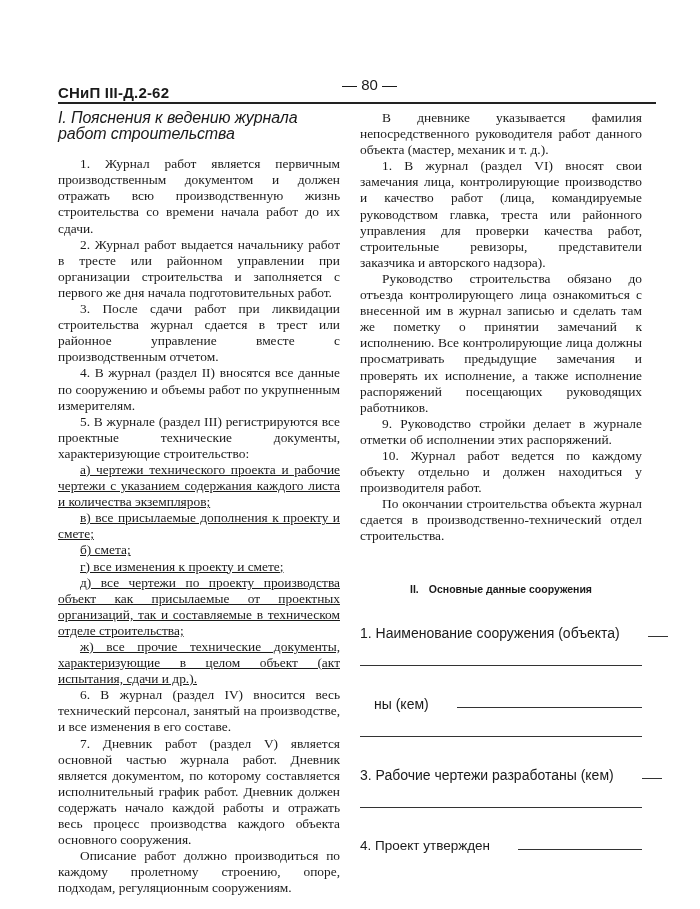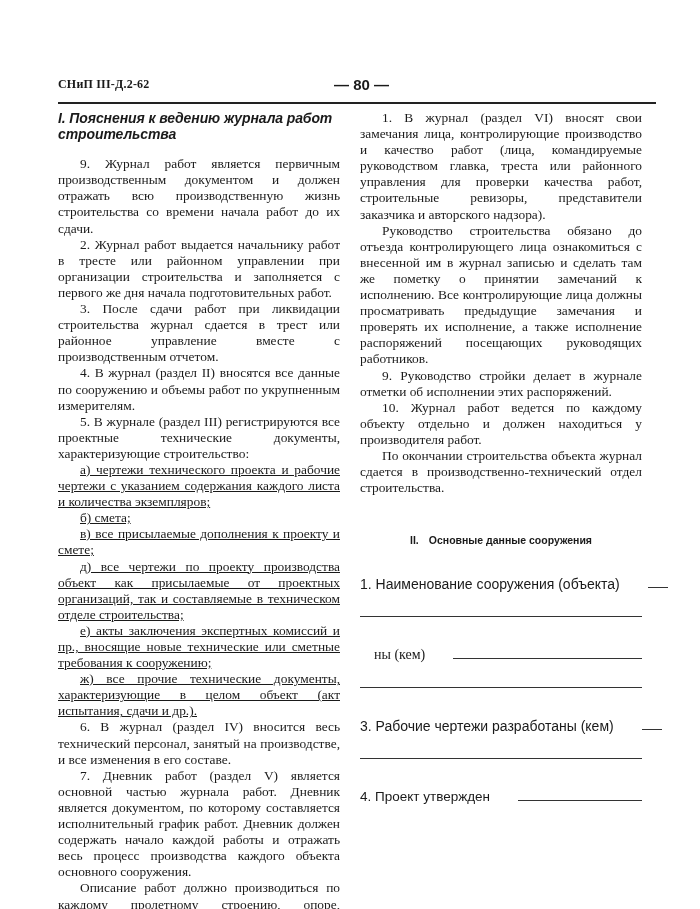--- a/index.html
+++ b/index.html
@@ -1,71 +1,72 @@
 <!DOCTYPE html>
 <html><head>
   <meta charset="utf-8">
   <style>
     html, body { margin: 0; padding: 0; background: #ffffff; }
     body { width: 700px; height: 909px; position: relative; overflow: hidden;
            font-family: "Liberation Serif", serif; color: #1a1a1a; }
     .header { position: absolute; left: 58px; top: 76px; width: 600px; height: 24px; }
-    .header .code { position: absolute; left: 0; top: 1px; font-family: Liberation Serif, serif;
-                    font-weight: bold; font-size: 12px; letter-spacing: 0.2px; }
-    .header .pageno { position: absolute; left: 276px; top: 0; font-family: "Liberation Sans", sans-serif;
-                      font-weight: bold; font-size: 15px; }
+    .header .code { position: absolute; left: 0; top: 8px; font-family: Liberation Sans, sans-serif;
+                    font-weight: bold; font-size: 15px; letter-spacing: 0.2px; }
+    .header .pageno { position: absolute; left: 284px; top: 0; font-family: "Liberation Sans", sans-serif;
+                      font-weight: normal; font-size: 15px; }
     .rule { position: absolute; left: 58px; top: 102px; width: 598px; height: 0;
             border-top: 2px solid #222; }
     .col { position: absolute; top: 110px; font-size: 13.4px; line-height: 16.1px; text-align: justify; }
     .col.left { left: 58px; width: 282px; }
     .col.right { left: 360px; width: 282px; }
-    .sec-title { font-family: "Liberation Sans", sans-serif; font-style: italic; font-weight: bold;
-                 font-size: 14px; margin: 0 0 14px 0; text-align: left; letter-spacing: -0.1px; }
+    .sec-title { font-family: "Liberation Sans", sans-serif; font-style: italic; font-weight: normal;
+                 font-size: 16px; margin: 0 0 14px 0; text-align: left; letter-spacing: -0.1px; }
     .para { margin: 0; text-indent: 22px; }
     .para.sub { text-indent: 22px; text-decoration: underline; }
     .sec2-title { font-family: "Liberation Sans", sans-serif; font-weight: bold; font-size: 10.5px;
                   text-align: center; margin: 36px 0 22px 0; }
     .sec2-title .num { margin-right: 10px; }
     .form-line { display: flex; align-items: flex-end; font-family: "Liberation Sans", sans-serif;
                  font-size: 14px; height: 22px; margin: 0 0 24px 0; text-align: left; gap: 24px; }
-    .form-line.indent { padding-left: 14px; font-family: Liberation Serif, serif; }
+    .form-line.indent { padding-left: 14px; }
     .form-line .label { white-space: nowrap; }
     .form-line .blank { flex: 1; border-bottom: 1px solid #333; margin-left: 4px; margin-bottom: 4px; min-width: 20px; }
     .blank-full { border-bottom: 1px solid #333; height: 0; margin: 0 0 24px 0; width: 100%; }
     .form-line.bold .label { font-weight: normal; font-size: 13.5px; }
   </style>
 </head>
 <body>
 
 <div class="header">
   <span class="code">СНиП III-Д.2-62</span>
   <span class="pageno">— 80 —</span>
 </div>
 <div class="rule"></div>
 
 <div class="col left">
   <p class="sec-title">I. Пояснения к ведению журнала работ строительства</p>
-  <p class="para">9. Журнал работ является первичным производственным документом и должен отражать всю производственную жизнь строительства со времени начала работ до их сдачи.</p>
+  <p class="para">1. Журнал работ является первичным производственным документом и должен отражать всю производственную жизнь строительства со времени начала работ до их сдачи.</p>
   <p class="para">2. Журнал работ выдается начальнику работ в тресте или районном управлении при организации строительства и заполняется с первого же дня начала подготовительных работ.</p>
   <p class="para">3. После сдачи работ при ликвидации строительства журнал сдается в трест или районное управление вместе с производственным отчетом.</p>
   <p class="para">4. В журнал (раздел II) вносятся все данные по сооружению и объемы работ по укрупненным измерителям.</p>
   <p class="para">5. В журнале (раздел III) регистрируются все проектные технические документы, характеризующие строительство:</p>
   <p class="para sub">а) чертежи технического проекта и рабочие чертежи с указанием содержания каждого листа и количества экземпляров;</p>
+  <p class="para sub">в) все присылаемые дополнения к проекту и смете;</p>
   <p class="para sub">б) смета;</p>
-  <p class="para sub">в) все присылаемые дополнения к проекту и смете;</p>
+  <p class="para sub">г) все изменения к проекту и смете;</p>
   <p class="para sub">д) все чертежи по проекту производства объект как присылаемые от проектных организаций, так и составляемые в техническом отделе строительства;</p>
-  <p class="para sub">е) акты заключения экспертных комиссий и пр., вносящие новые технические или сметные требования к сооружению;</p>
   <p class="para sub">ж) все прочие технические документы, характеризующие в целом объект (акт испытания, сдачи и др.).</p>
   <p class="para">6. В журнал (раздел IV) вносится весь технический персонал, занятый на производстве, и все изменения в его составе.</p>
   <p class="para">7. Дневник работ (раздел V) является основной частью журнала работ. Дневник является документом, по которому составляется исполнительный график работ. Дневник должен содержать начало каждой работы и отражать весь процесс производства каждого объекта основного сооружения.</p>
   <p class="para">Описание работ должно производиться по каждому пролетному строению, опоре, подходам, регуляционным сооружениям.</p>
 
 </div>
 
 <div class="col right">
+  <p class="para">В дневнике указывается фамилия непосредственного руководителя работ данного объекта (мастер, механик и т. д.).</p>
   <p class="para">1. В журнал (раздел VI) вносят свои замечания лица, контролирующие производство и качество работ (лица, командируемые руководством главка, треста или районного управления для проверки качества работ, строительные ревизоры, представители заказчика и авторского надзора).</p>
   <p class="para">Руководство строительства обязано до отъезда контролирующего лица ознакомиться с внесенной им в журнал записью и сделать там же пометку о принятии замечаний к исполнению. Все контролирующие лица должны просматривать предыдущие замечания и проверять их исполнение, а также исполнение распоряжений посещающих руководящих работников.</p>
   <p class="para">9. Руководство стройки делает в журнале отметки об исполнении этих распоряжений.</p>
   <p class="para">10. Журнал работ ведется по каждому объекту отдельно и должен находиться у производителя работ.</p>
   <p class="para">По окончании строительства объекта журнал сдается в производственно-технический отдел строительства.</p>
 
   <p class="sec2-title"><span class="num">II.</span><span>Основные данные сооружения</span></p>
 
   <div class="form-line">
     <span class="label">1. Наименование сооружения (объекта)</span>

